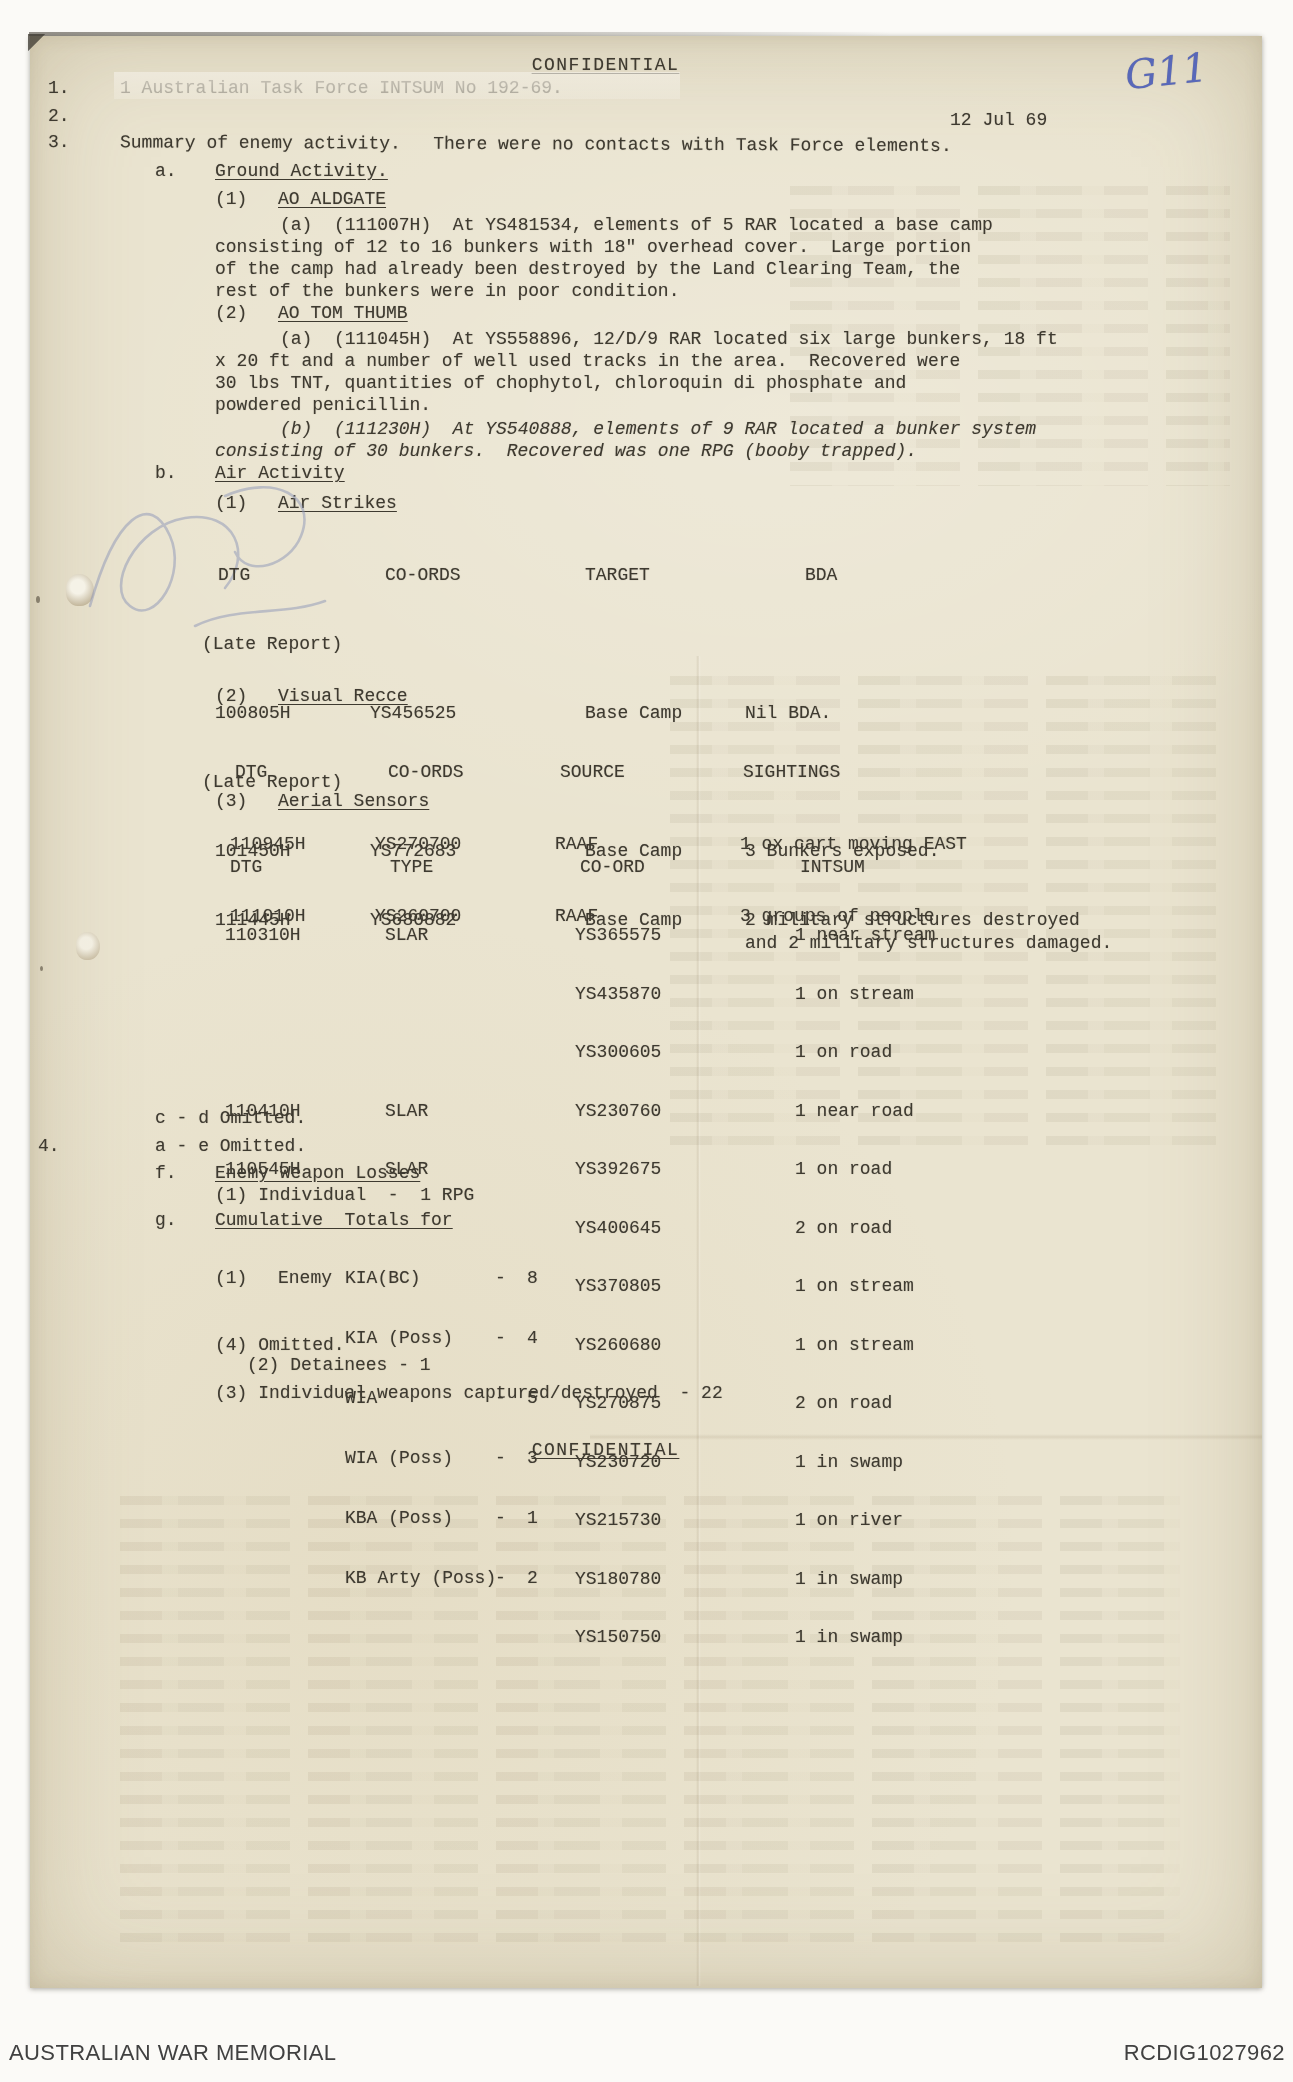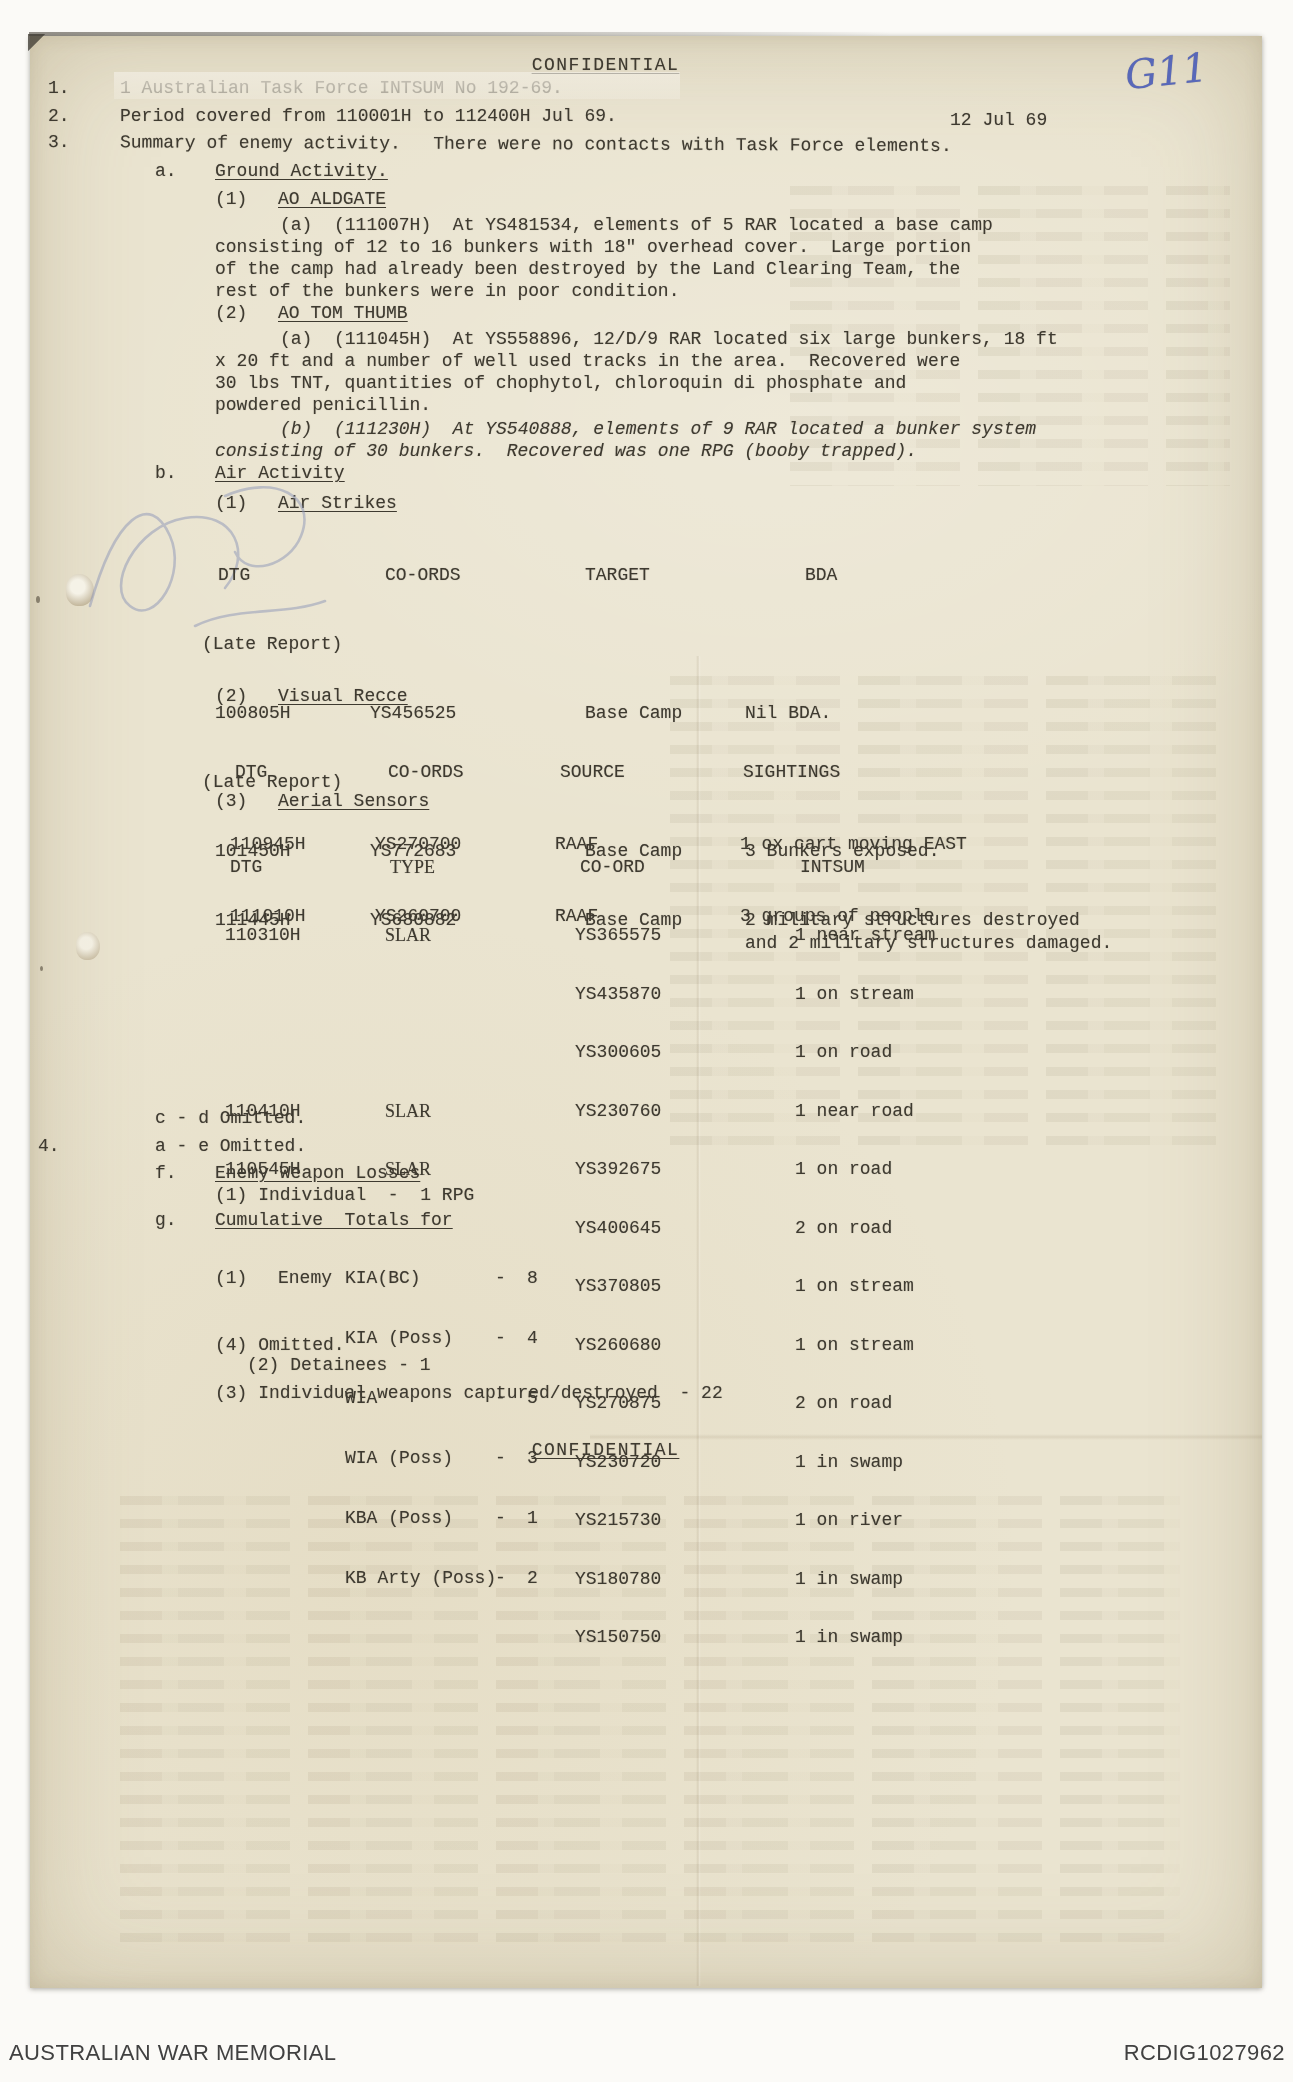--- a/index.html
+++ b/index.html
@@ -43,21 +43,21 @@
   .strikes { left: 172px; line-height: 23px; }
   .strikes .c1 { width: 168px; } .strikes .c2 { width: 215px; } .strikes .c3 { width: 160px; }
   .strikes .hrow .c1 { padding-left: 16px; } .strikes .hrow .c2 { padding-left: 15px; } .strikes .hrow .c4 { padding-left: 60px; }
   .strikes .ind { padding-left: 13px; }
   
   .recce { left: 200px; line-height: 24px; }
   .recce .c1 { width: 145px; } .recce .c2 { width: 180px; } .recce .c3 { width: 185px; }
   .recce .hrow .c1 { padding-left: 5px; } .recce .hrow .c2 { padding-left: 13px; } .recce .hrow .c3 { padding-left: 5px; } .recce .hrow .c4 { padding-left: 3px; }
   
   .sensors { left: 195px; line-height: 19.5px; }
-  .sensors .c1 { width: 160px; } .sensors .c2 { width: 190px; font-family: Liberation Serif, serif; } .sensors .c3 { width: 220px; }
+  .sensors .c1 { width: 160px; } .sensors .c2 { width: 190px; } .sensors .c3 { width: 220px; }
   .sensors .hrow { line-height: 20px; margin-bottom: 10px; }
   .sensors .hrow .c1, .sensors .hrow .c2, .sensors .hrow .c3, .sensors .hrow .c4 { padding-left: 5px; }
   
   .totals { position: absolute; left: 185px; line-height: 20px; white-space: pre; }
   .tl { width: 63px; } .tw { width: 67px; } .tn { width: 150px; } .td { width: 32px; } .tskip { width: 130px; }
   
   .faded { opacity: .6; filter: blur(.35px); }
   .wash { position: absolute; background: linear-gradient(180deg, rgba(243,239,229,.68), rgba(243,239,229,.35)); }
   .ghost {
     position: absolute; pointer-events: none;
@@ -98,21 +98,21 @@
     <div class="stain-hole" style="left:36px; top:538px; width:28px; height:32px;"></div>
     <div class="stain-hole" style="left:46px; top:896px; width:24px; height:28px; opacity:.8;"></div>
     <div class="speck" style="left:6px; top:560px; width:4px; height:7px;"></div>
     <div class="speck" style="left:10px; top:930px; width:3px; height:5px;"></div>
 
     <div class="cls" style="top:16px;"><span class="u">CONFIDENTIAL</span></div>
 
     <div class="line" style="top:39px; left:18px;"><span class="num">1.</span><span class="faded">1 Australian Task Force INTSUM No 192-69.</span></div>
     <div class="wash" style="left:84px; top:36px; width:566px; height:27px;"></div>
 
-    <div class="line" style="top:67px; left:18px;"><span class="num">2.</span><span>Period covered from 110001H to 112400H Jul 69.</span></div>
+    <div class="line" style="top:67px; left:18px;"><span class="num">2.</span></div>
     <div class="line" style="top:71px; left:920px;"><span>12 Jul 69</span></div>
 
     <div class="line" style="top:95px; left:18px; transform:rotate(.25deg);"><span class="num">3.</span><span>Summary of enemy activity.   There were no contacts with Task Force elements.</span></div>
 
     <div class="line" style="top:122px; left:125px;"><span class="lbl">a.</span><span class="u">Ground Activity.</span></div>
 
     <div class="line" style="top:150px; left:185px;"><span class="lblp">(1)</span><span class="u">AO ALDGATE</span></div>
     <div class="para" style="top:178px;">(a)  (111007H)  At YS481534, elements of 5 RAR located a base camp
 consisting of 12 to 16 bunkers with 18" overhead cover.  Large portion
 of the camp had already been destroyed by the Land Clearing Team, the

